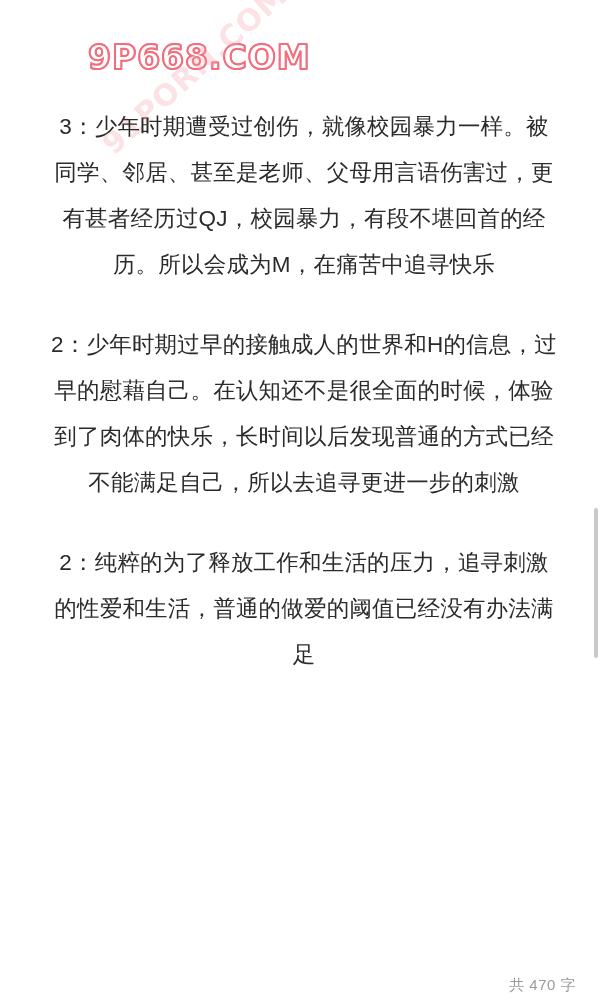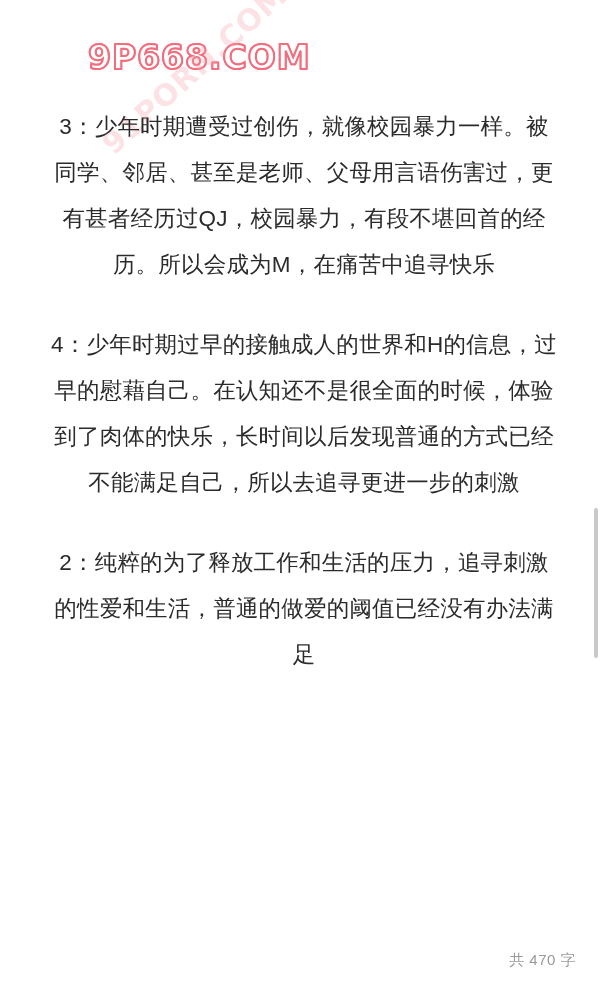--- a/index.html
+++ b/index.html
@@ -96,39 +96,39 @@
     width: 4px;
     height: 150px;
     border-radius: 2px;
     background: #c9c9c9;
   }
 
   
   .footer {
     position: absolute;
     right: 26px;
-    bottom: 30px;
+    bottom: 5px;
     color: #9a9a9a;
     font-size: 15px;
     letter-spacing: 0.5px;
     font-family: "Liberation Sans", "DejaVu Sans", sans-serif;
   }
 </style>
 </head>
 <body>
 
 <div class="page">
 
   <div class="wm-logo">9P668.COM</div>
 
   <div class="wm-diagonal">91PORN.COM</div>
 
   <div class="content">
     <p class="para">3：少年时期遭受过创伤，就像校园暴力一样。被同学、邻居、甚至是老师、父母用言语伤害过，更有甚者经历过QJ，校园暴力，有段不堪回首的经历。所以会成为M，在痛苦中追寻快乐</p>
-    <p class="para">4：少年时期过早的接触成人的世界和H的信息，过早的慰藉自己。在认知还不是很全面的时候，体验到了肉体的快乐，长时间以后发现普通的方式已经不能满足自己，所以去追寻更进一步的刺激</p>
+    <p class="para">2：少年时期过早的接触成人的世界和H的信息，过早的慰藉自己。在认知还不是很全面的时候，体验到了肉体的快乐，长时间以后发现普通的方式已经不能满足自己，所以去追寻更进一步的刺激</p>
     <p class="para">2：纯粹的为了释放工作和生活的压力，追寻刺激的性爱和生活，普通的做爱的阈值已经没有办法满足</p>
   </div>
 
   <div class="scrollbar-track">
     <div class="scrollbar-thumb"></div>
   </div>
 
   <div class="footer">共 470 字</div>
 
 </div>

